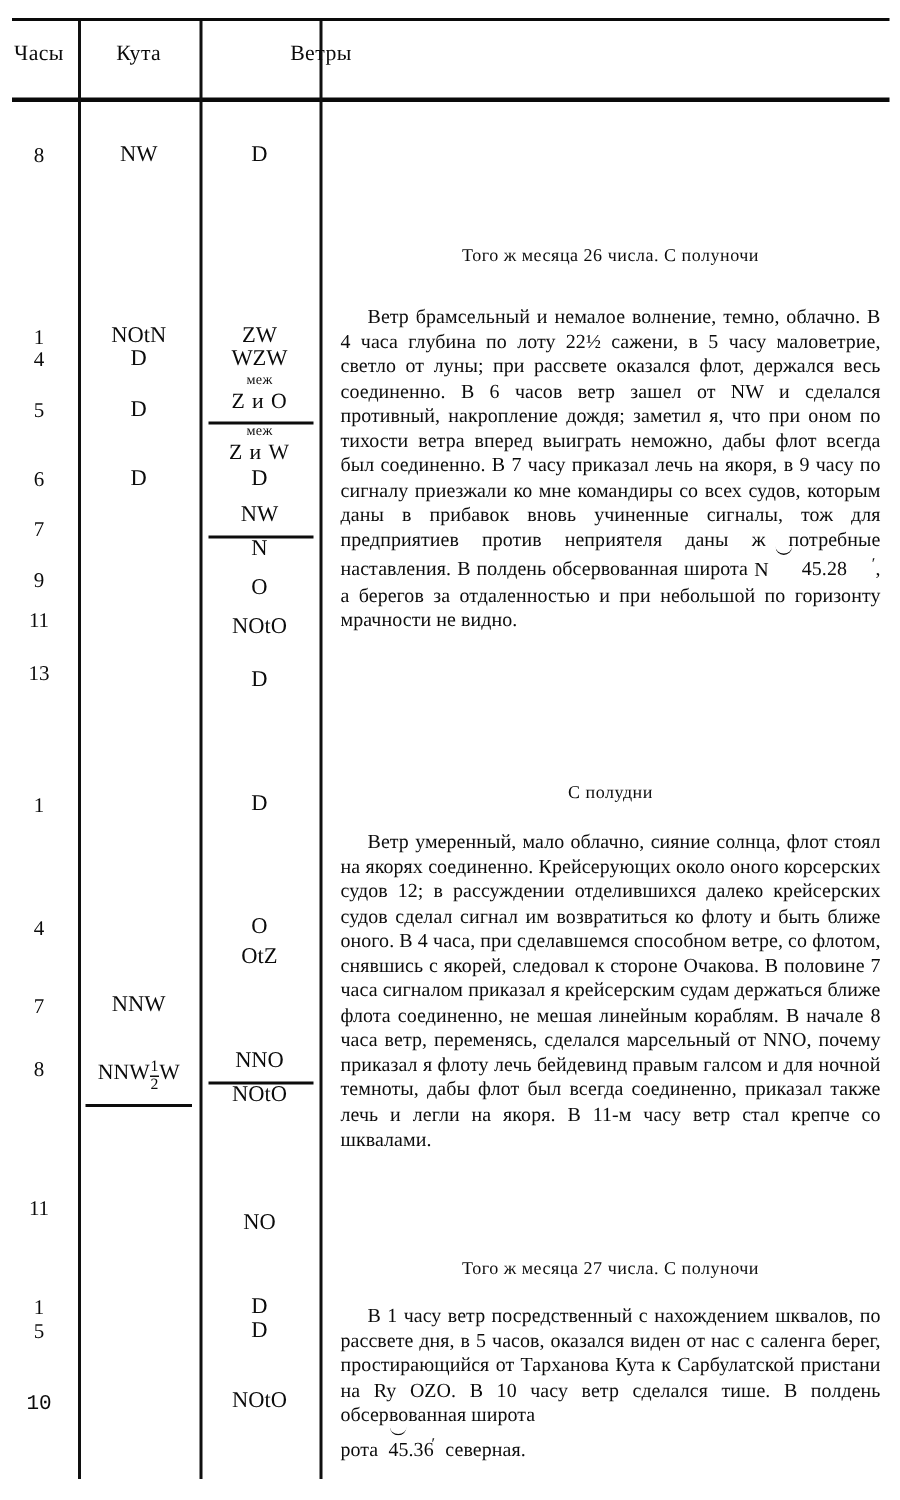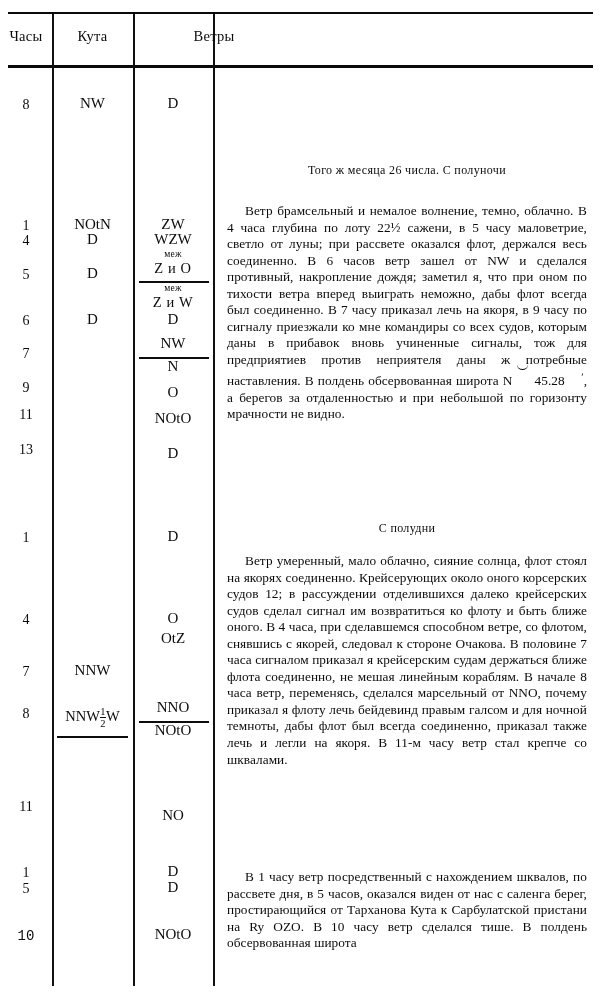--- a/index.html
+++ b/index.html
@@ -179,19 +179,25 @@
       <span><span>N</span>
         <span class="deg"><span class="brv"></span><span>45</span>.<span>28</span><span class="prime">ʹ</span></span></span><span>, а берегов за отдаленностью и при небольшой по горизонту мрачности не видно.</span></p>
   </div>
 
   <div class="center-head" style="top:521px;">С полудни</div>
 
   <div class="narr" style="top:553px;">
     <p class="ind">Ветр умеренный, мало облачно, сияние солнца, флот стоял на якорях соединенно. Крейсерующих около оного корсерских судов 12; в рассуждении отделившихся далеко крейсерских судов сделал сигнал им возвратиться ко флоту и быть ближе оного. В 4 часа, при сделавшемся способном ветре, со флотом, снявшись с якорей, следовал к стороне Очакова. В половине 7 часа сигналом приказал я крейсерским судам держаться ближе флота соединенно, не мешая линейным кораблям. В начале 8 часа ветр, переменясь, сделался марсельный от NNO, почему приказал я флоту лечь бейдевинд правым галсом и для ночной темноты, дабы флот был всегда соединенно, приказал также лечь и легли на якоря. В 11-м часу ветр стал крепче со шквалами.</p>
   </div>
 
+  <div class="center-head" style="top:838px;">Того ж месяца 27 числа. С полуночи</div>
 
   <div class="narr" style="top:869px;">
     <p class="ind">В 1 часу ветр посредственный с нахождением шквалов, по рассвете дня, в 5 часов, оказался виден от нас с саленга берег, простирающийся от Тарханова Кута к Сарбулатской пристани на Ry OZO. В 10 часу ветр сделался тише. В полдень обсервованная широта</p>
   </div>
 
+  <div class="narr" style="top:955px;">
+    <p>рота&nbsp;
+      <span class="deg"><span class="brv"></span><span>45</span>.<span>36</span><span class="prime">ʹ</span></span>&nbsp;
+      <span>северная.</span></p>
+  </div>
 
 </div>
 
 </body></html>

